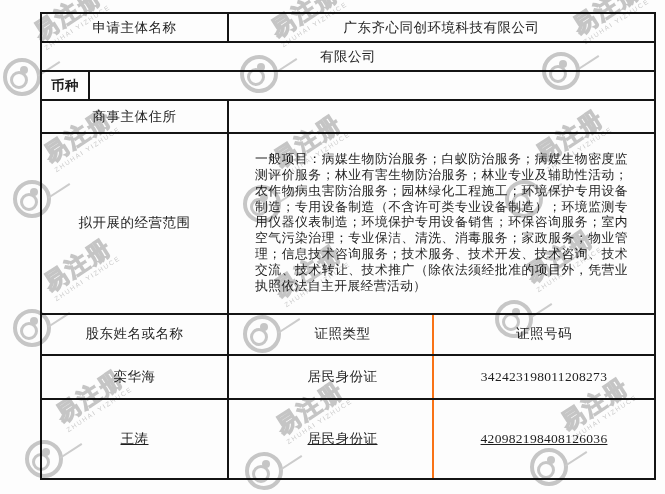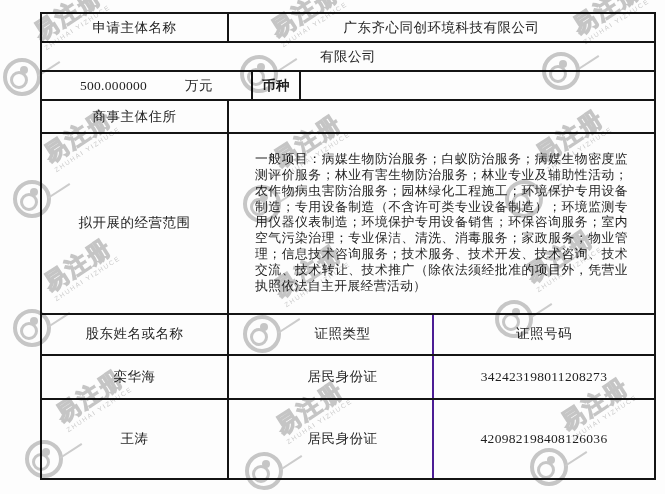--- a/index.html
+++ b/index.html
@@ -13,33 +13,33 @@
   .page{position:absolute;left:0;top:0;width:665px;height:494px;background:#fdfdfd;}
 
   
   .doc-table{
     position:absolute;left:40px;top:12px;width:616px;height:468px;
     border:2px solid #141414;box-sizing:border-box;
     display:flex;flex-direction:column;
     background:transparent;z-index:2;
   }
   .trow{display:flex;border-bottom:2px solid #141414;flex:0 0 auto;}
-  .trow:last-child{border-bottom:none;flex:1 1 auto;}
+  .trow:last-child{border-bottom:none;flex:1 1 auto;text-decoration:underline;}
   .cell{
     display:flex;align-items:center;justify-content:center;
     font-size:13.5px;letter-spacing:.5px;box-sizing:border-box;
   }
   .lbl{width:187px;flex:0 0 187px;border-right:2px solid #141414;text-align:center;}
   .val{flex:1 1 auto;}
   .h27{height:27px;} .h31{height:31px;} .h39{height:39px;} .h42{height:42px;justify-content:space-between;}
   .scope-row{flex:1 1 auto;}
   .cell-amount{width:211px;flex:0 0 211px;border-right:2px solid #141414;
     display:flex;align-items:center;justify-content:space-evenly;}
   .cell-currlabel{width:48px;flex:0 0 48px;border-right:2px solid #141414;font-weight:bold;}
-  .cell-type{width:205px;flex:0 0 205px;border-right:2px solid #4c1d95;padding-left:24px;}
+  .cell-type{width:205px;flex:0 0 205px;border-right:2px solid #f97316;padding-left:24px;}
   .scope-cell{flex:1 1 auto;display:flex;align-items:center;padding:0 26px;}
   .scope-text{
     font-size:12.8px;line-height:15.8px;letter-spacing:.4px;
     text-align:justify;text-justify:inter-ideograph;margin:0;
   }
   .num{letter-spacing:.3px;}
 
   
   .wm-layer{position:absolute;left:0;top:0;width:665px;height:494px;z-index:3;
     pointer-events:none;mix-blend-mode:multiply;opacity:.55;}
@@ -76,24 +76,20 @@
     <div class="trow h27">
       <div class="cell lbl">申请主体名称</div>
       <div class="cell val">广东齐心同创环境科技有限公司</div>
     </div>
 
     <div class="trow h27">
       <div class="cell val">有限公司</div>
     </div>
 
     <div class="trow h27">
-      <div class="cell cell-amount">
-        <span class="num">500.000000</span>
-        <span>万元</span>
-      </div>
       <div class="cell cell-currlabel">币种</div>
     </div>
 
     <div class="trow h31">
       <div class="cell lbl">商事主体住所</div>
     </div>
 
     <div class="trow scope-row">
       <div class="cell lbl">拟开展的经营范围</div>
       <div class="scope-cell">

